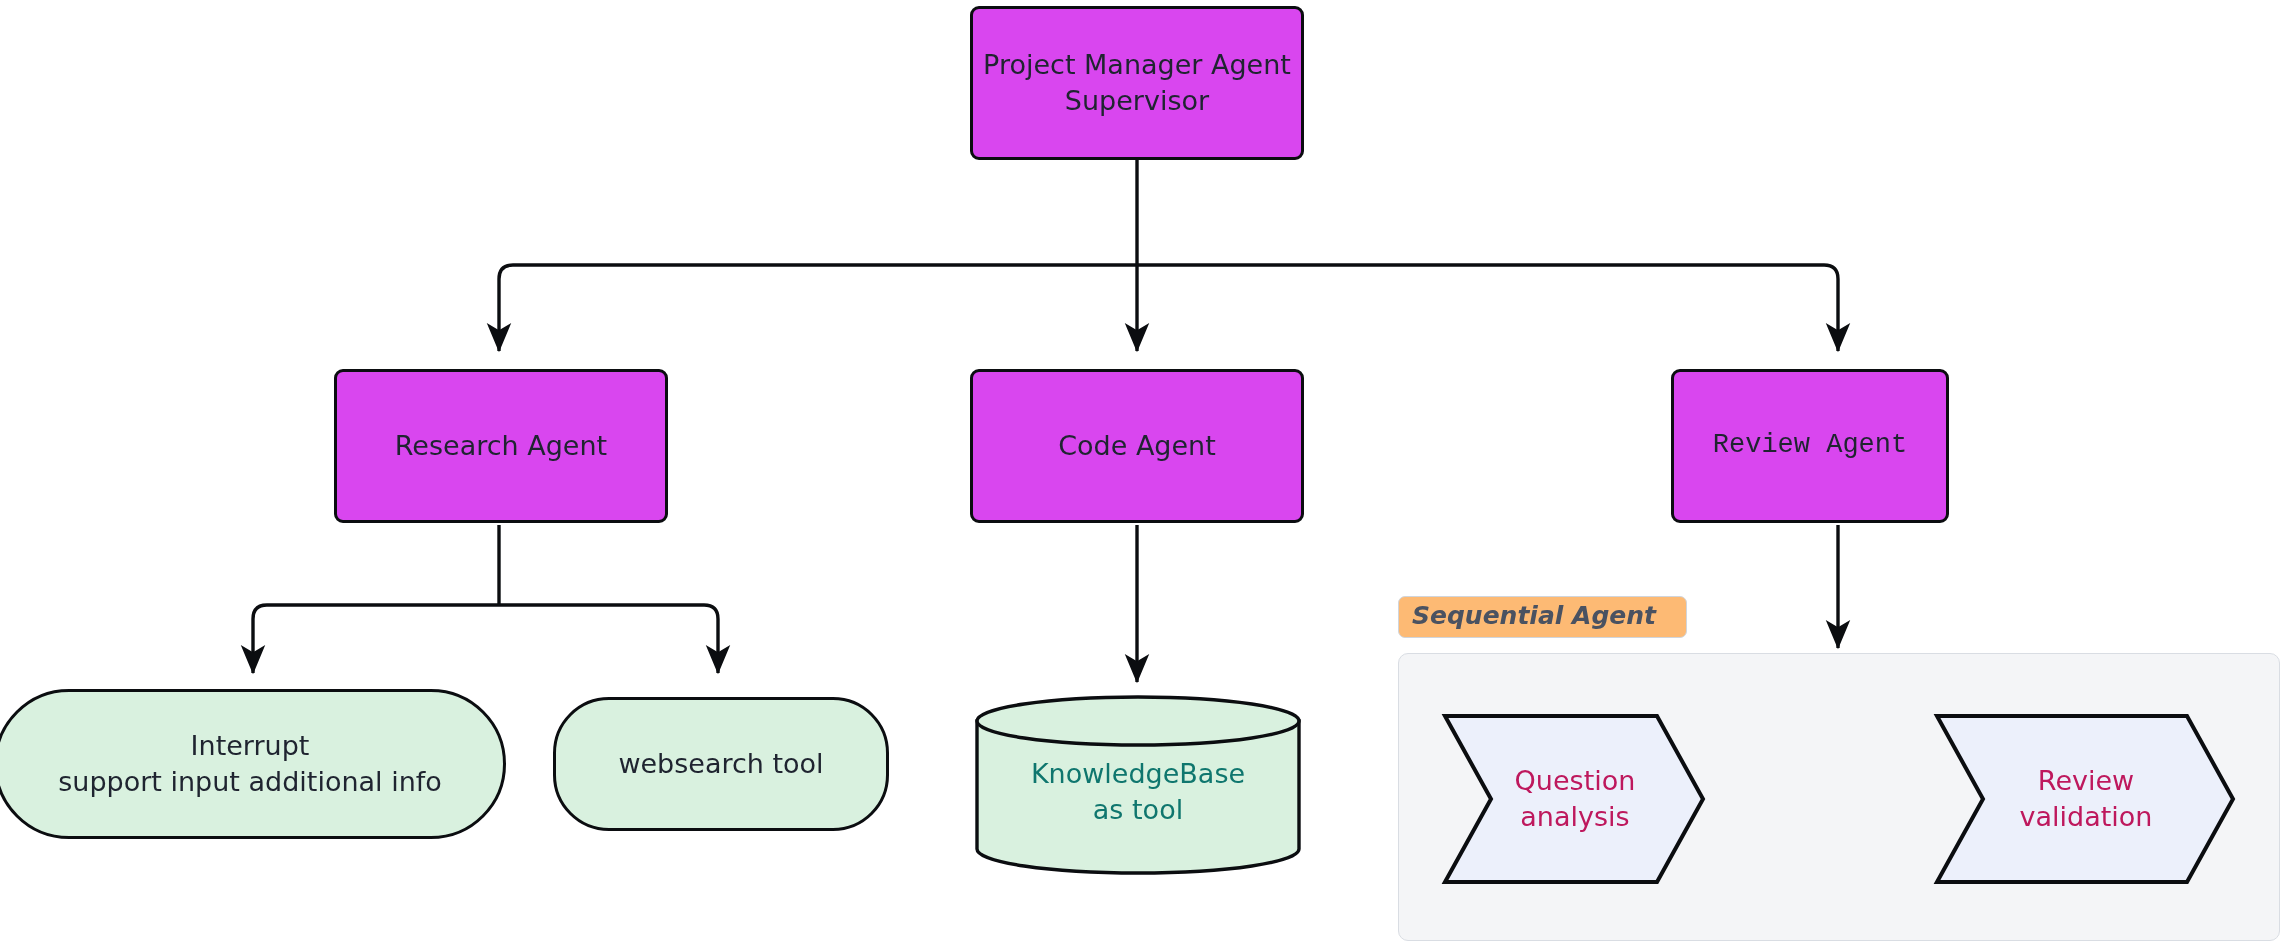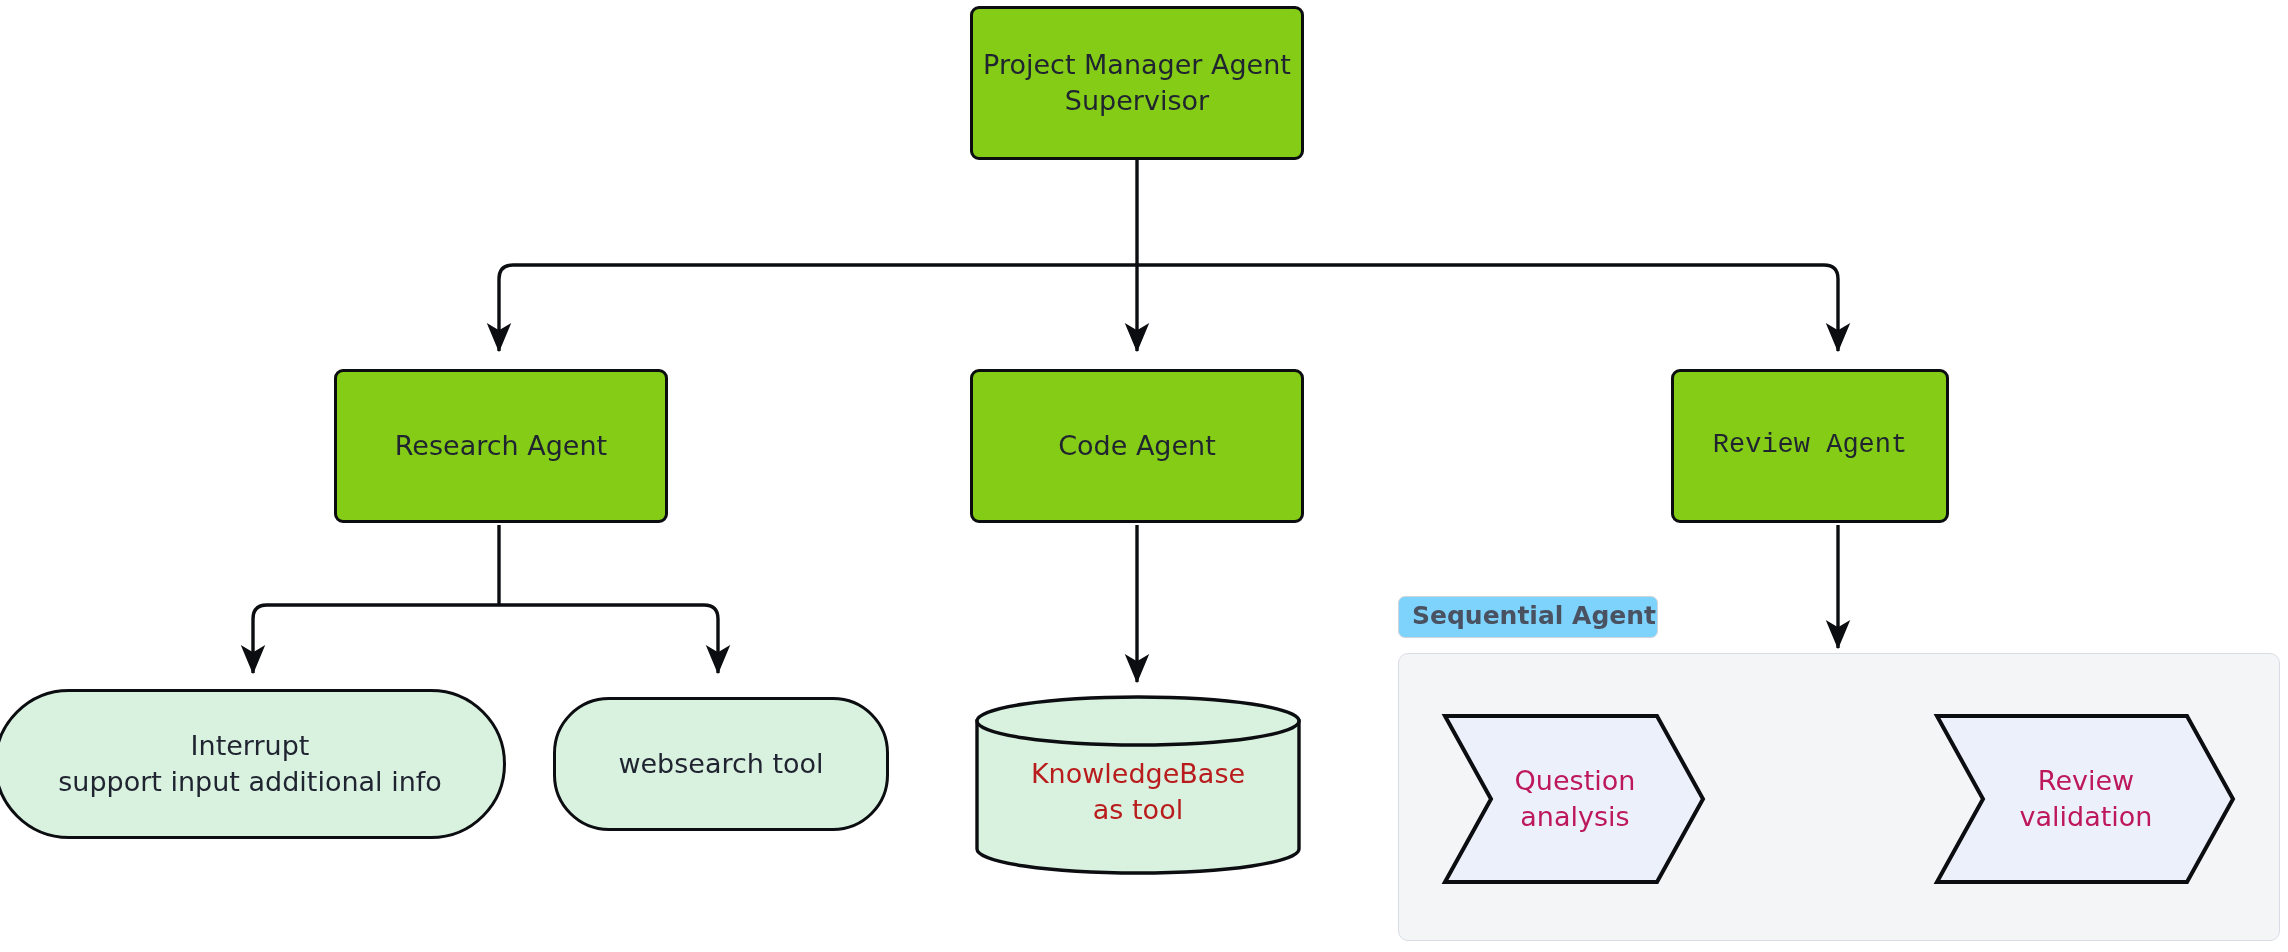--- a/index.html
+++ b/index.html
@@ -31,21 +31,21 @@
     display: flex;
     align-items: center;
     justify-content: center;
     text-align: center;
     line-height: 1.32;
     color: #1f2430;
     white-space: pre-line;
   }
   
   .rect-node {
-    background: #84cc16;
+    background: #d946ef;
     border: 3.2px solid #0b0d10;
     border-radius: 9px;
     font-size: 27px;
   }
   
   .pill-node {
     background: #d9f1df;
     border: 3.2px solid #0b0d10;
     font-size: 27px;
   }
@@ -61,47 +61,48 @@
     position: absolute;
     left: 0;
     top: 0;
     width: 100%;
     height: 100%;
     display: flex;
     align-items: center;
     justify-content: center;
     text-align: center;
     font-size: 27px;
-    color: #b91c1c;
+    color: #0f766e;
     line-height: 1.32;
     white-space: pre-line;
     padding-top: 14px;
     box-sizing: border-box;
   }
 
   
   .subgraph {
     position: absolute;
     box-sizing: border-box;
     background: #f4f5f7;
     border: 1.6px solid #d9dde3;
     border-radius: 10px;
   }
   .subgraph-title {
     position: absolute;
     box-sizing: border-box;
-    background: #7dd3fc;
+    background: #fdba74;
     border: 1.6px solid #d0d5dc;
     border-radius: 7px;
     color: #4a5261;
     font-size: 25px;
     font-weight: bold;
-    padding: 5px 1px 7px 13px;
+    padding: 5px 30px 7px 13px;
     line-height: 1.1;
     white-space: nowrap;
+    font-style: italic;
   }
 
   
   .chev-wrap { position: absolute; }
   .chev-svg { display: block; overflow: visible; }
   .chev-label {
     position: absolute;
     top: 0;
     height: 100%;
     display: flex;

